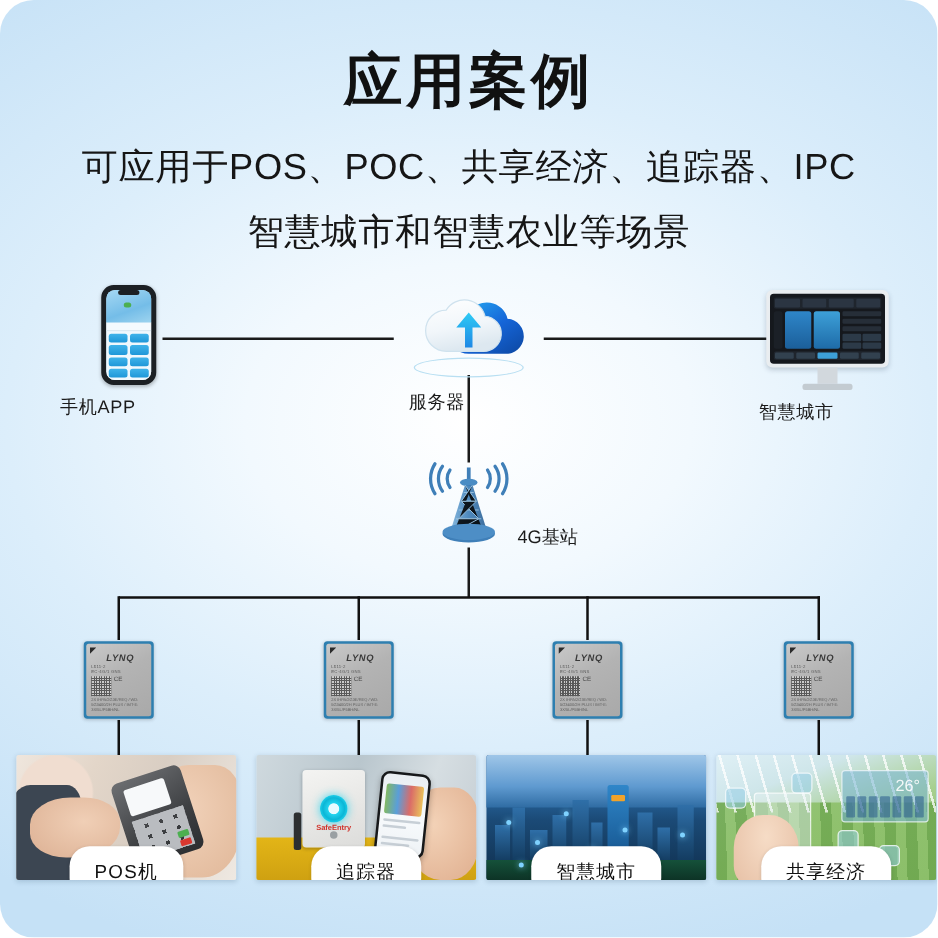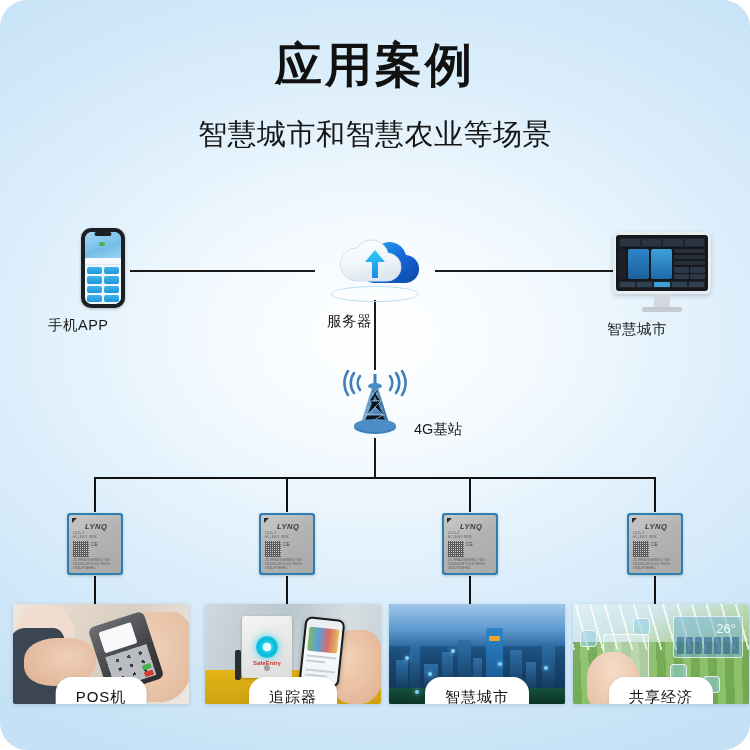--- a/index.html
+++ b/index.html
@@ -25,21 +25,21 @@
     font-size: 47px; font-weight: bold; letter-spacing: 3px;
     color: #111111;
     line-height: 1.05;
   }
   .subtitle {
     position: absolute; left: 0; right: 0; top: 113px;
     text-align: center;
     font-size: 29px; color: #161616; line-height: 1.45;
     letter-spacing: 0.5px;
   }
-  .subtitle .l2 { display: block; }
+  .subtitle .l2 { display: block; margin-top: 10px; }
 
   
   .node { position: absolute; }
   .node .caption {
     font-size: 14.5px; color: #1b1b1b; margin-top: 8px;
     letter-spacing: 0.5px; white-space: nowrap;
   }
 
   
   .hline, .vline { position: absolute; background: #1a1a1a; }
@@ -251,20 +251,21 @@
   .agri-photo .hand4 { position:absolute; left:8%; bottom:-6px; width:52px; height:58px;
     background: radial-gradient(ellipse at 50% 30%, #f6dcc6, #e6bfa4); border-radius:45% 45% 30% 30%;}
 </style>
 </head>
 <body>
 
 <div id="page">
 
   <div class="title">应用案例</div>
   <div class="subtitle">
+    <span class="l1">可应用于POS、POC、共享经济、追踪器、IPC</span>
     <span class="l2">智慧城市和智慧农业等场景</span>
   </div>
 
   <div class="hline" style="left:130px; top:270px; width:185px;"></div>
   <div class="hline" style="left:435px; top:270px; width:185px;"></div>
 
   <div class="vline" style="left:374px; top:300px; height:70px;"></div>
 
   <div class="vline" style="left:374px; top:438px; height:40px;"></div>
 

